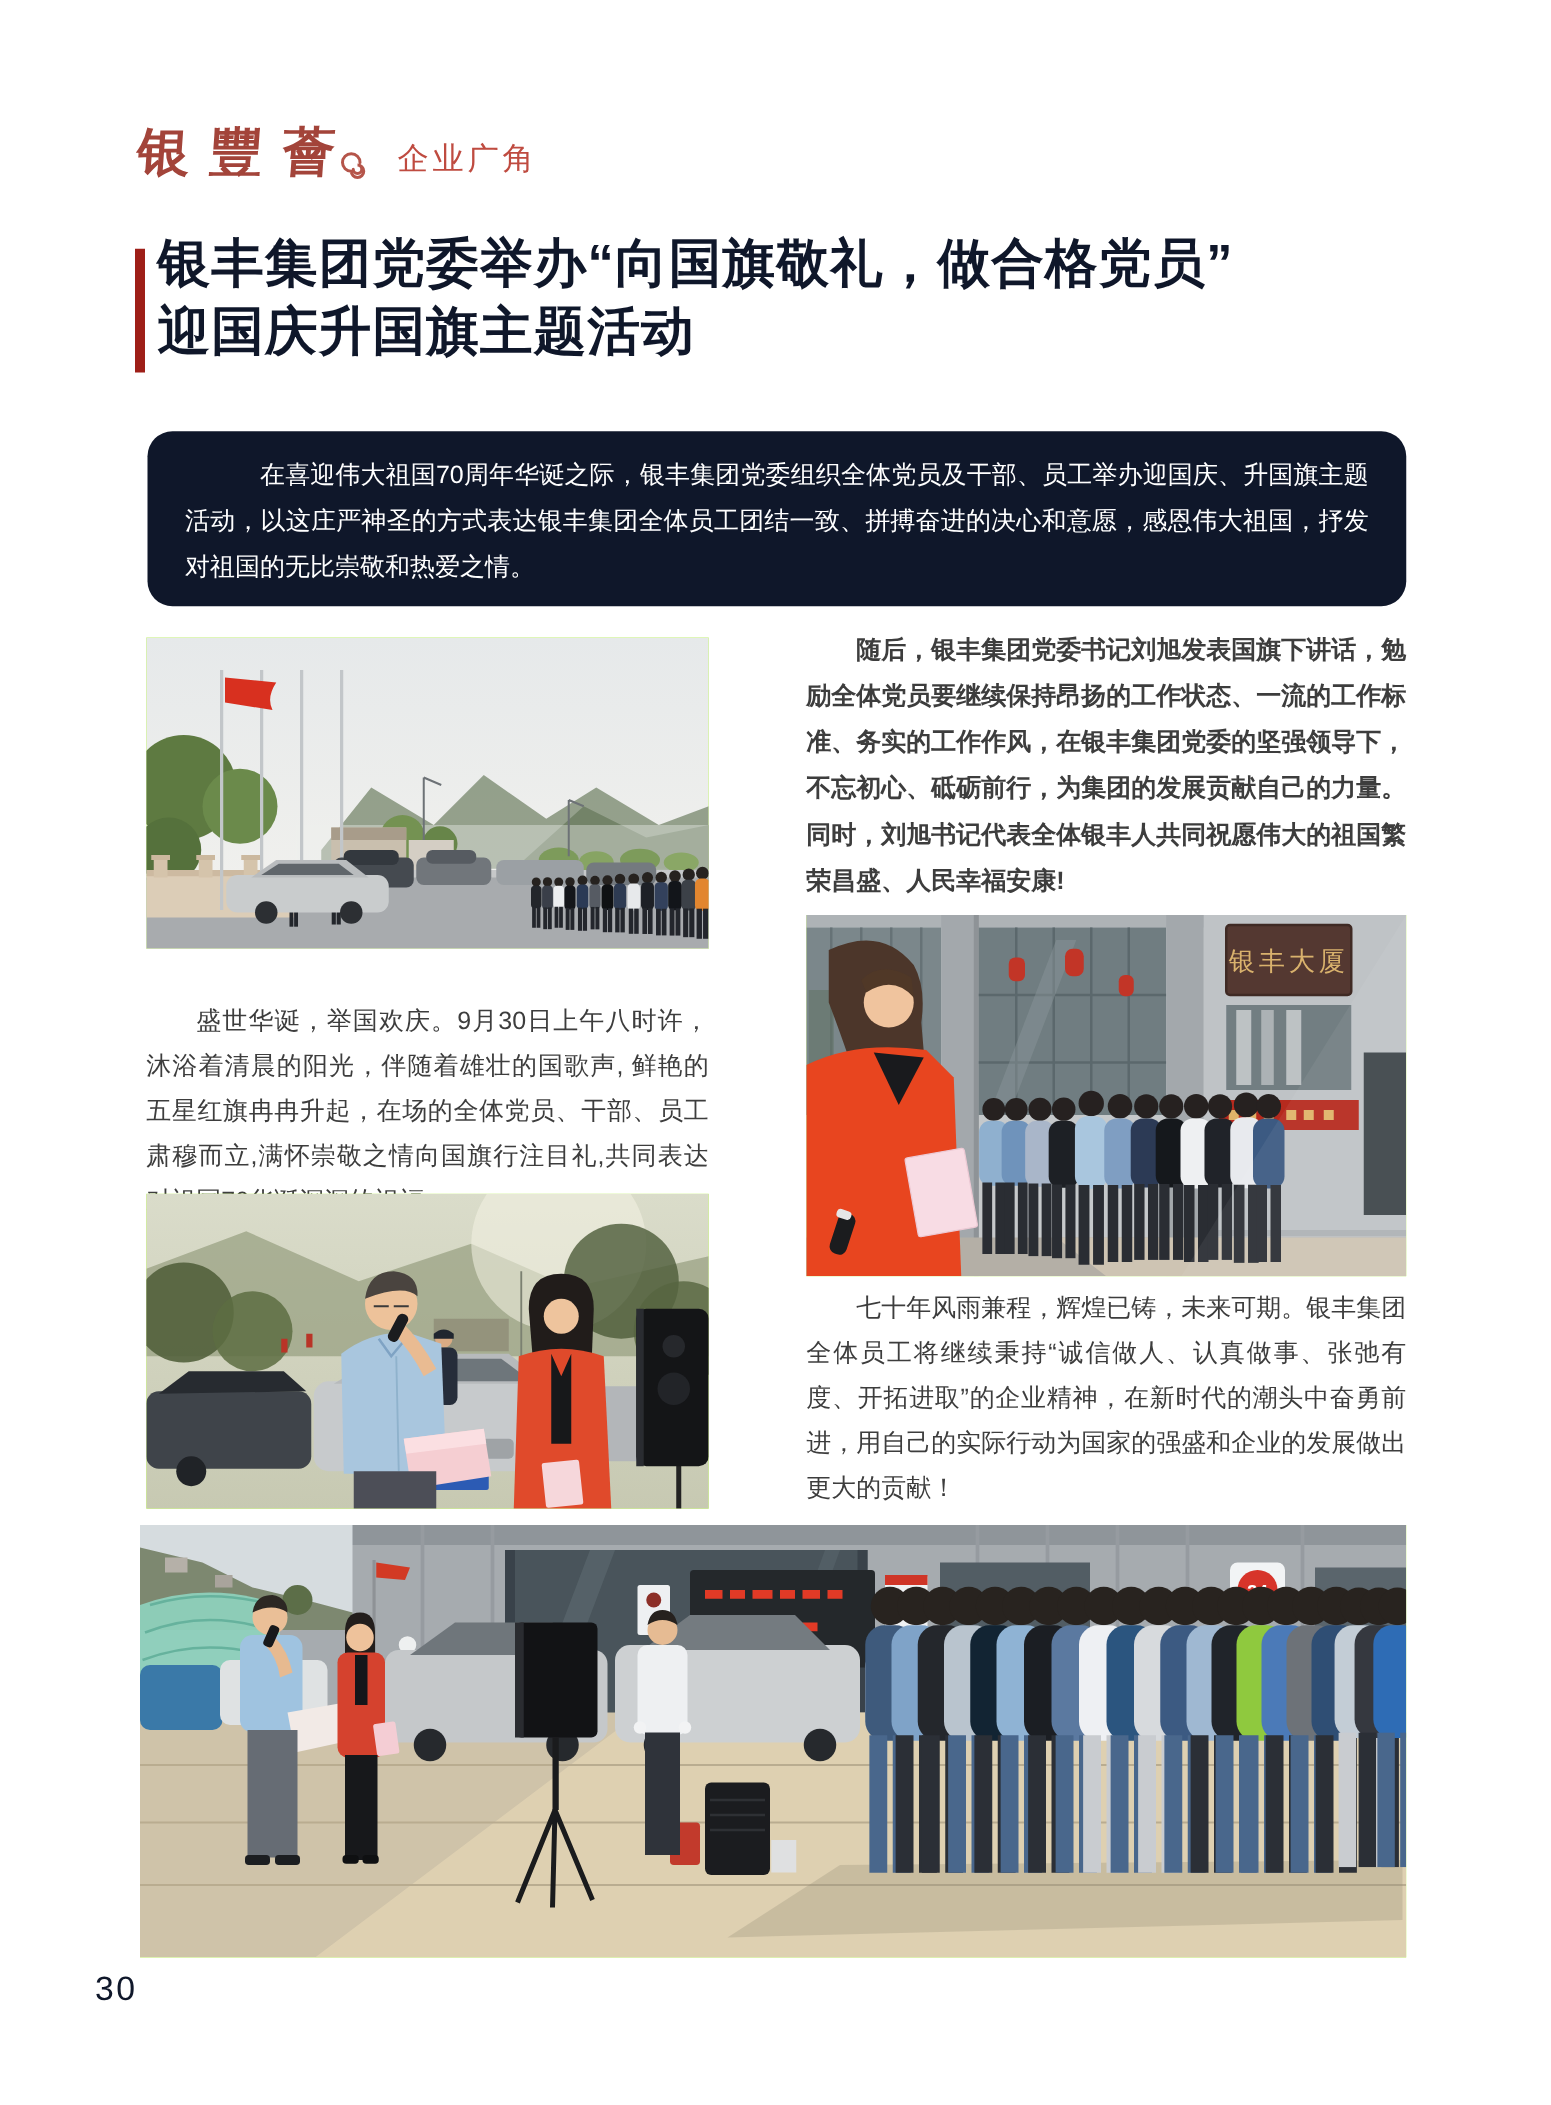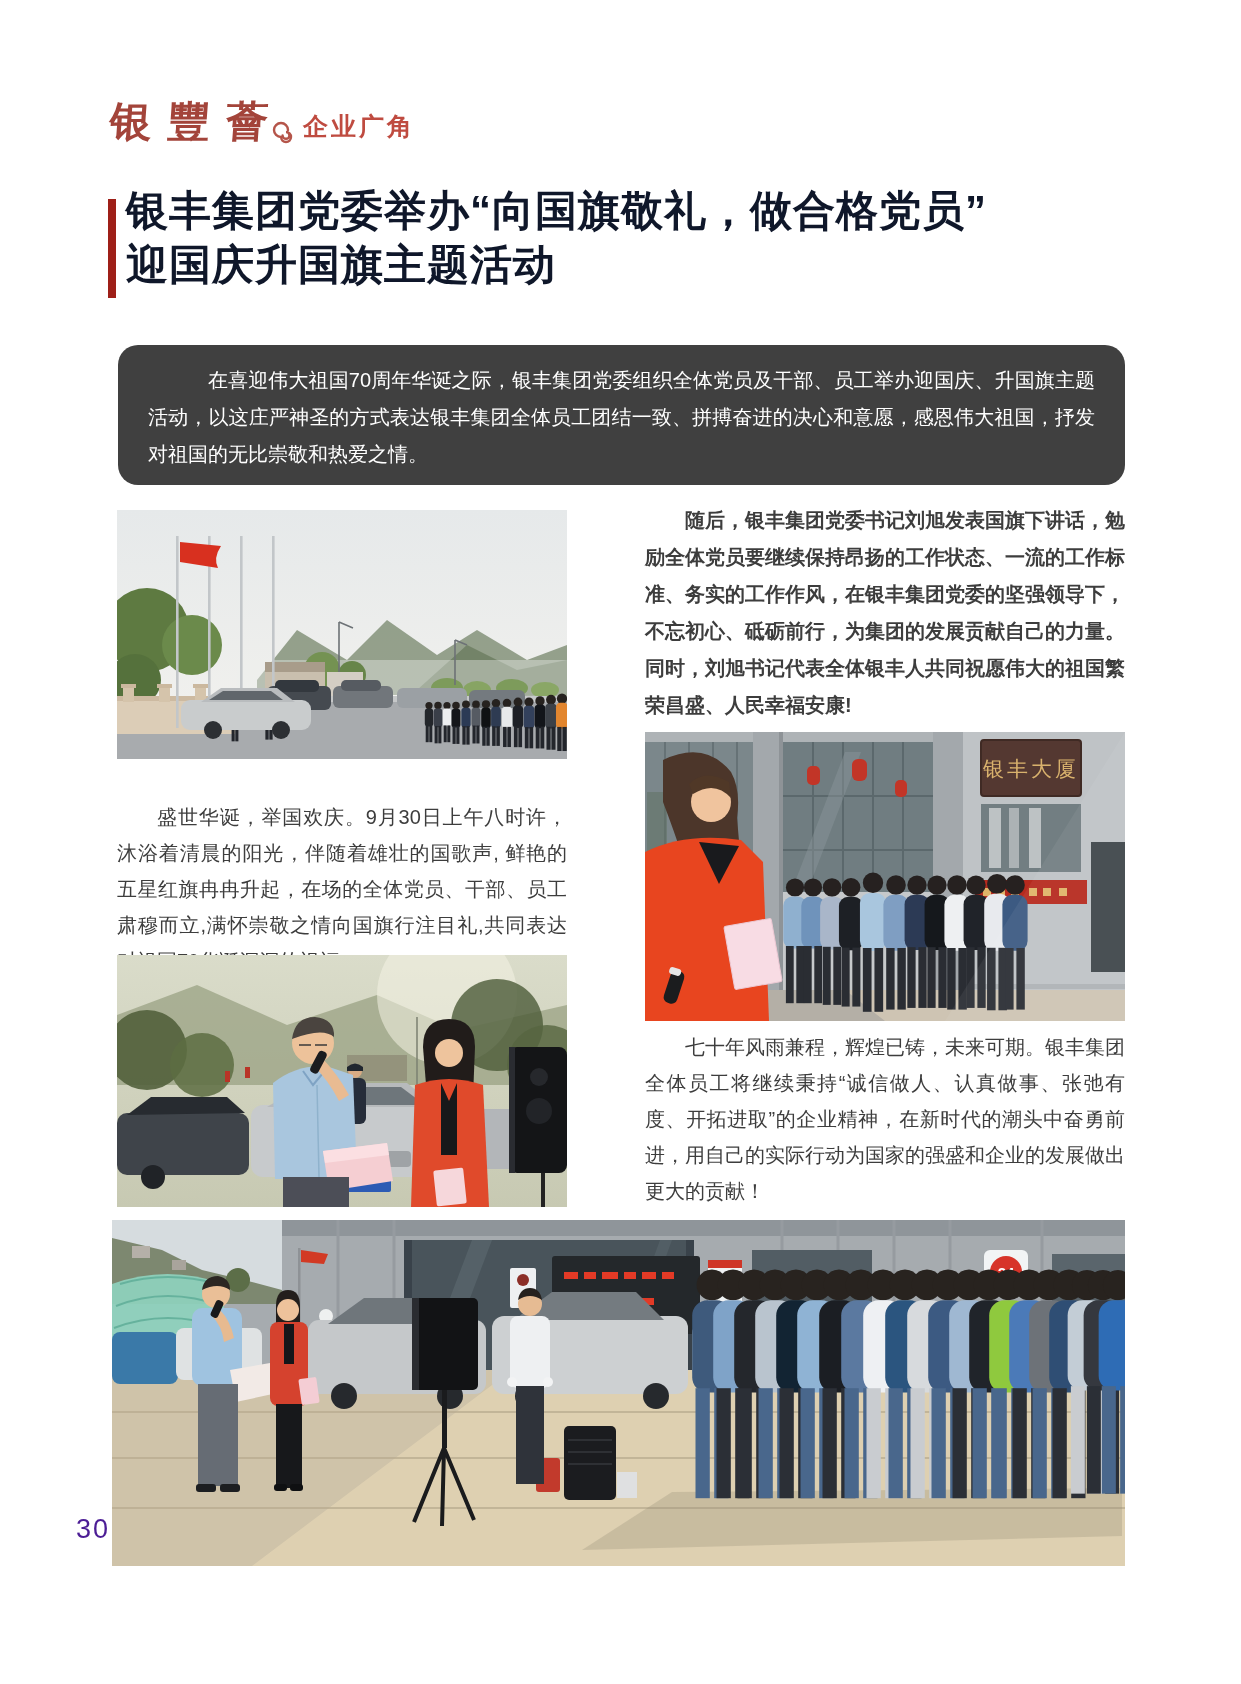--- a/index.html
+++ b/index.html
@@ -3,48 +3,48 @@
 <meta charset="utf-8">
 <style>
   html,body{margin:0;padding:0;background:#ffffff;}
   .page{position:relative;width:1241px;height:1684px;background:#ffffff;
         font-family:"Liberation Sans","DejaVu Sans",sans-serif;overflow:hidden;}
 
   
   .masthead-logo{position:absolute;left:110px;top:94px;font-size:42px;font-weight:bold;
     color:#a3443a;letter-spacing:16px;transform:skewX(-4deg);}
   .swirl{position:absolute;left:266px;top:116px;width:30px;height:30px;}
-  .section-label{position:absolute;left:303px;top:110px;font-size:25px;color:#bf4b40;letter-spacing:3px;font-weight:bold;}
+  .section-label{position:absolute;left:318px;top:110px;font-size:25px;color:#bf4b40;letter-spacing:3px;}
 
   
   .title-bar{position:absolute;left:108px;top:199px;width:8px;height:99px;background:#9e1f18;}
   .title{position:absolute;left:126px;top:184px;width:1005px;font-size:42px;line-height:54px;
     font-weight:bold;color:#0f172a;letter-spacing:1px;}
 
   
-  .lead{position:absolute;left:118px;top:345px;width:1007px;height:140px;background:#404040;
+  .lead{position:absolute;left:118px;top:345px;width:1007px;height:140px;background:#0f172a;
     border-radius:20px;color:#ffffff;box-sizing:border-box;padding:17px 30px 0 30px;}
   .lead p{margin:0;font-size:20px;line-height:37px;text-indent:3em;text-align:justify;overflow-wrap:break-word;}
 
   
   .body-text{position:absolute;font-size:20px;line-height:36px;color:#3d3d3d;text-align:justify;
     text-indent:2em;margin:0;overflow-wrap:break-word;}
   #p1{left:117px;top:767px;width:450px;margin-top:32px;}
   #p2{left:645px;top:502px;width:480px;line-height:37px;font-weight:bold;}
   #p3{left:645px;top:1029px;width:480px;}
 
   
   .photo{position:absolute;overflow:hidden;background:#bef264;}
   .photo svg{display:block;width:100%;height:100%;}
   #photo1{left:117px;top:510px;width:450px;height:249px;}
   #photo2{left:117px;top:955px;width:450px;height:252px;}
   #photo3{left:645px;top:732px;width:480px;height:289px;}
   #photo4{left:112px;top:1220px;width:1013px;height:346px;}
 
-  .page-number{position:absolute;left:76px;top:1514px;font-size:27px;color:#4c1d95;letter-spacing:2px;}
+  .page-number{position:absolute;left:76px;top:1576px;font-size:27px;color:#0f172a;letter-spacing:2px;}
 </style>
 </head>
 <body>
 
 <div class="page">
 
   <div class="masthead-logo">银豐薈</div>
   <svg class="swirl" viewBox="0 0 30 30">
     <path d="M22 14 a7 7 0 1 0 -7 7 a5 5 0 1 0 5 -5 a3.4 3.4 0 1 1 -3.4 3.4" fill="none" stroke="#b5554a" stroke-width="2.4" stroke-linecap="round"></path>
   </svg>

